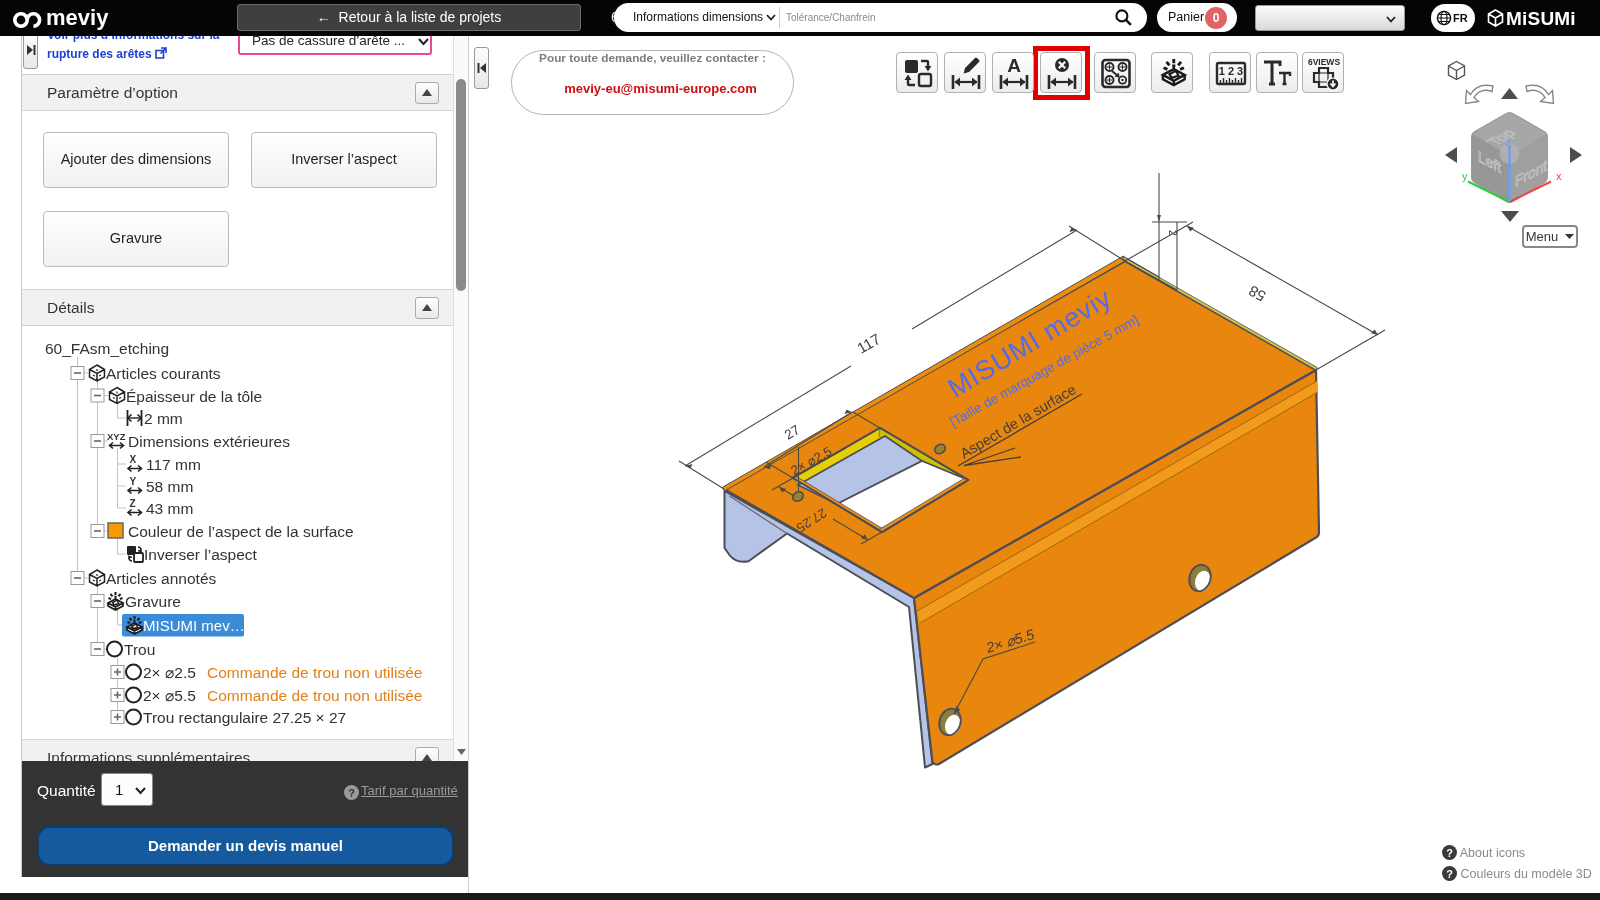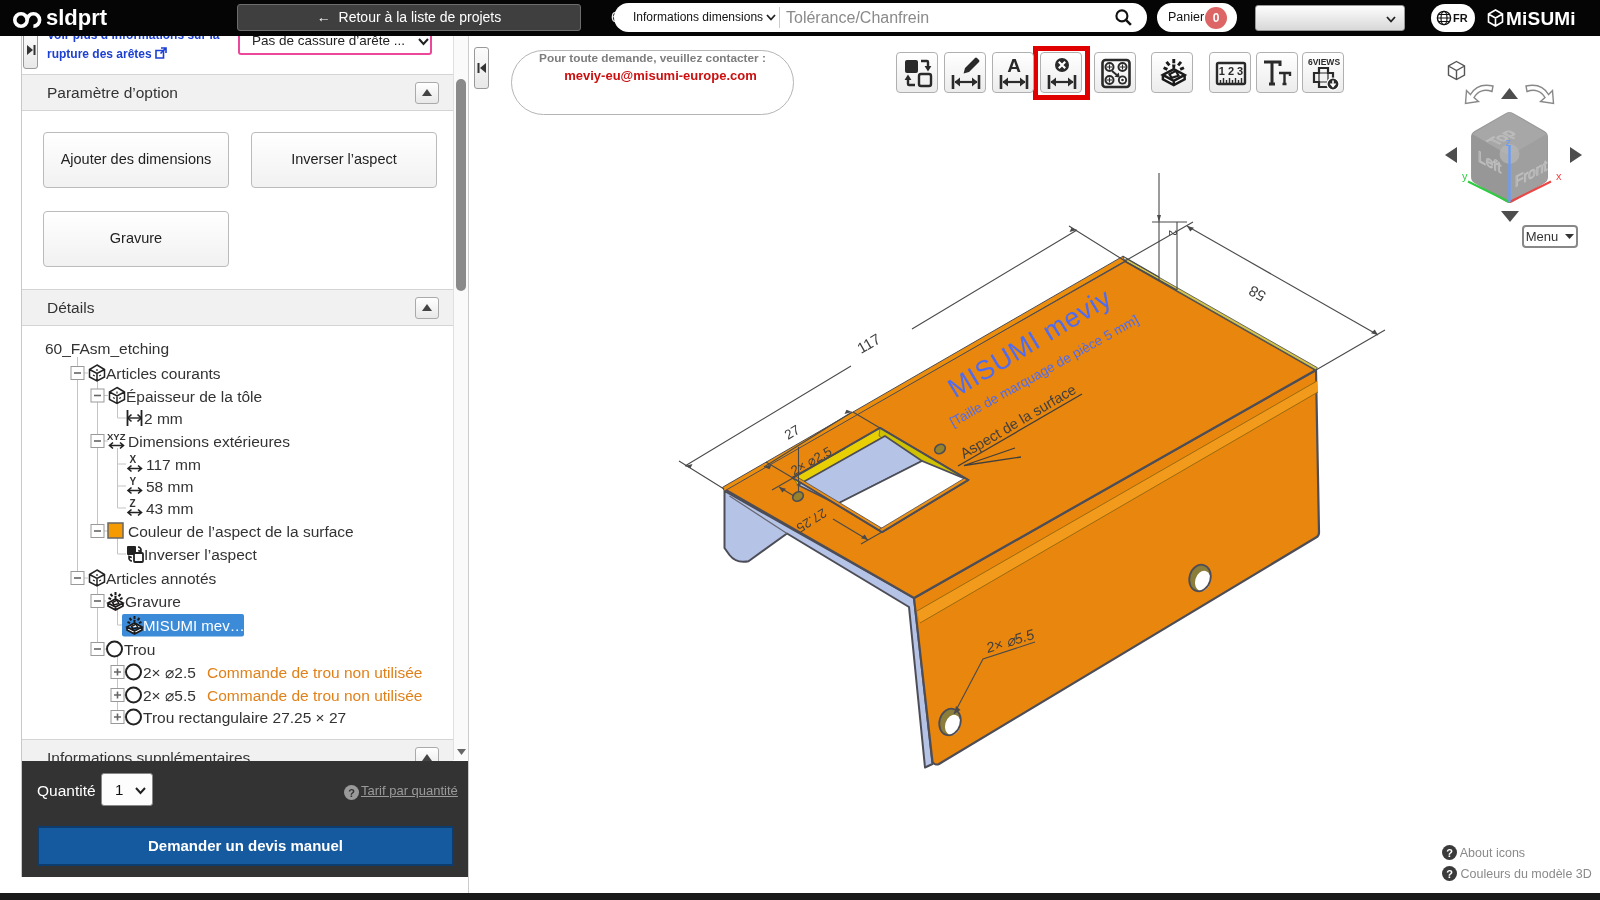--- a/index.html
+++ b/index.html
@@ -13,21 +13,21 @@
 #hdr .back { position:absolute; left:237px; top:4px; width:344px; height:27px;
   background:#3f3f3f; border:1px solid #6d6d6d; border-radius:3px; color:#fff;
   font-size:14px; line-height:25px; text-align:center; }
 #hdr .fname { position:absolute; left:611px; top:9px; color:#eee; font-size:14.5px; }
 #srchwrap { position:absolute; left:614px; top:3px; width:533px; height:29px; background:#fff;
   border-radius:15px; }
 #srchwrap .sel { position:absolute; left:0; top:0; width:160px; height:29px; font-size:12px;
   color:#111; line-height:29px; padding-left:19px; white-space:nowrap; }
 #srchwrap .car { position:absolute; left:152px; top:11px; }
 #srchwrap .div { position:absolute; left:165px; top:4px; width:1px; height:21px; background:#ccc; }
-#srchwrap .ph { position:absolute; left:172px; top:0; font-size:16px; color:#8a8a8a; line-height:29px; }
+#srchwrap .ph { position:absolute; left:172px; top:0; font-size:10px; color:#8a8a8a; line-height:29px; }
 #panier { position:absolute; left:1157px; top:3px; width:80px; height:29px; background:#fff;
   border-radius:15px; font-size:12.5px; color:#111; line-height:29px; padding-left:11px; }
 #panier .badge { position:absolute; left:48px; top:3.5px; width:22px; height:22px; border-radius:11px;
   background:#dd6565; color:#fff; font-size:12px; font-weight:bold; text-align:center; line-height:22px; }
 #hdrdrop { position:absolute; left:1255px; top:5px; width:150px; height:26px;
   background:linear-gradient(#fdfdfd,#d8d8d8); border:1px solid #999; border-radius:3px; }
 #frpill { position:absolute; left:1431px; top:4px; width:44px; height:28px; background:#fff;
   border-radius:14px; }
 #frpill span { position:absolute; left:22px; top:8px; font-size:11px; font-weight:bold; color:#111; }
 #misumilogo { position:absolute; left:1506px; top:8px; color:#fff; font-size:19px; font-weight:bold;
@@ -53,56 +53,56 @@
 #sscroll .thumb { position:absolute; left:2px; top:59px; width:10px; height:212px; background:#8a8a8a;
   border-radius:5px; }
 
 #qpanel { position:absolute; left:0px; top:741px; width:446px; height:116px; background:#333; }
 #qpanel .lbl { position:absolute; left:15px; top:21px; color:#fff; font-size:15.5px; }
 #qpanel .qsel { position:absolute; left:79px; top:12px; width:52px; height:33px; background:#fdfdfd;
   border:1px solid #888; border-radius:3px; font-size:15px; color:#111; line-height:31px; padding-left:13px; }
 #qpanel .tarif { position:absolute; left:339px; top:22px; color:#9a9a9a; font-size:13px;
   text-decoration:underline; white-space:nowrap; }
 #qpanel .devis { position:absolute; left:15px; top:65px; width:417px; height:40px; background:#15599e;
-  border:2px solid #0d3c6e; border-radius:0; color:#fff; font-size:15px; font-weight:bold;
+  border:2px solid #0d3c6e; border-radius:13px; color:#fff; font-size:15px; font-weight:bold;
   text-align:center; line-height:36px; }
 
 
 #tree { position:absolute; left:0; top:317px; width:430px; height:424px; font-size:15.5px; color:#333; }
 .warn { color:#e08019; }
 
 
 #cassure { position:absolute; left:0; top:-10px; width:431px; height:64px; overflow:hidden; }
 
 
 #main { position:absolute; left:468px; top:36px; width:1132px; height:857px; background:#fff;
   border-left:1px solid #ccc; }
 #mtab { position:absolute; left:5px; top:11px; width:15px; height:42px;
   background:linear-gradient(#fcfcfc,#e8e8e8); border:1px solid #999; border-radius:3px; }
 #bubble { position:absolute; left:42px; top:14px; width:283px; height:65px; border:1px solid #b5b5b5;
   border-radius:33px; text-align:center; }
 #bubble .l1 { font-size:11.8px; font-weight:bold; color:#7d7d7d; }
-#bubble .l2 { margin-top:3px; font-size:13px; font-weight:bold; color:#cc0f0f;padding-left:16px; }
+#bubble .l2 { margin-top:16px; font-size:13px; font-weight:bold; color:#cc0f0f;padding-left:16px; }
 .tbtn { position:absolute; top:16px; width:42px; height:41px; background:linear-gradient(#ffffff,#ececec);
   border:1px solid #b0b0b0; border-radius:4px; }
 .tbtn svg { position:absolute; left:0; top:0; }
 #redframe { position:absolute; left:564px; top:10px; width:57px; height:54px; border:5px solid #e00000; }
 #menubtn { position:absolute; left:1053px; top:189px; width:56px; height:23px; background:#fff;
   border:2px solid #888; border-radius:4px; font-size:13px; color:#333; text-align:center; line-height:19px; }
 .blink { color:#1c3fd4; font-size:13.5px; }
 #bottomlink { position:absolute; left:19px; top:828px; }
 .rlink { position:absolute; left:973px; color:#8a8a8a; font-size:12.5px; white-space:nowrap; }
 #footer { position:absolute; left:0; top:893px; width:1600px; height:7px; background:#1a1a1a; }
 </style>
 </head>
 <body>
 <div id="page">
 
 <div id="hdr">
-  <div id="meviylogo">sldprt</div>
+  <div id="meviylogo">meviy</div>
   <svg class="abs" style="left:12px;top:7px" width="34" height="24" viewBox="0 0 34 24">
     <circle cx="9" cy="13" r="6.2" fill="none" stroke="#fff" stroke-width="3.6"></circle>
     <path d="M15.2 13 a6.2 6.2 0 1 1 6.2 6.2" fill="none" stroke="#fff" stroke-width="3.6"></path>
   </svg>
   <div class="back">←&nbsp; Retour à la liste de projets</div>
   <div class="fname">60_FAsm_etching.sldprt</div>
   <div id="srchwrap">
     <div class="sel">Informations dimensions</div>
     <svg class="car" width="10" height="7">
           <path d="M1 1 L5 5.5 L9 1" stroke="#222" stroke-width="1.8" fill="none"></path>

